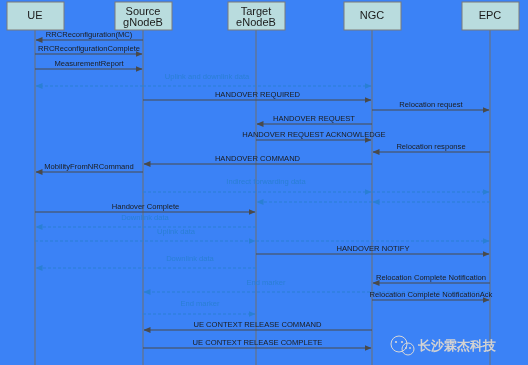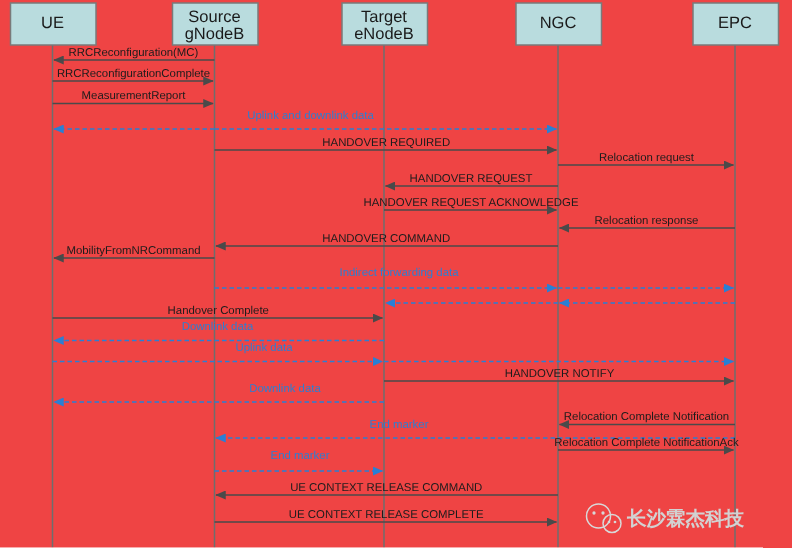--- a/index.html
+++ b/index.html
@@ -7,21 +7,21 @@
     padding: 0;
     background: #ffffff;
   }
   body {
     font-family: "Liberation Sans", sans-serif;
   }
   #diagram-root {
     position: relative;
     width: 528px;
     height: 365px;
-    background: #ef4444;
+    background: #3b82f6;
     overflow: hidden;
   }
   #seq-svg {
     position: absolute;
     left: 0;
     top: 0;
     width: 528px;
     height: 365px;
   }
   .lifeline-box {

